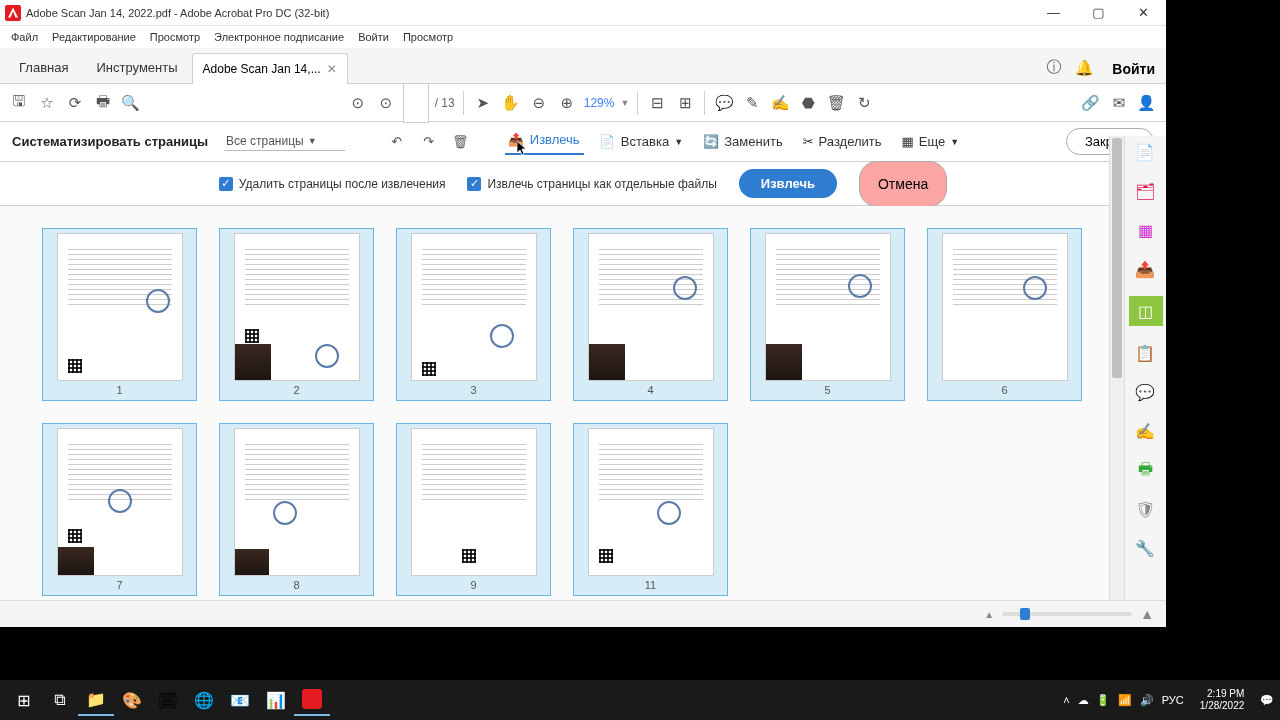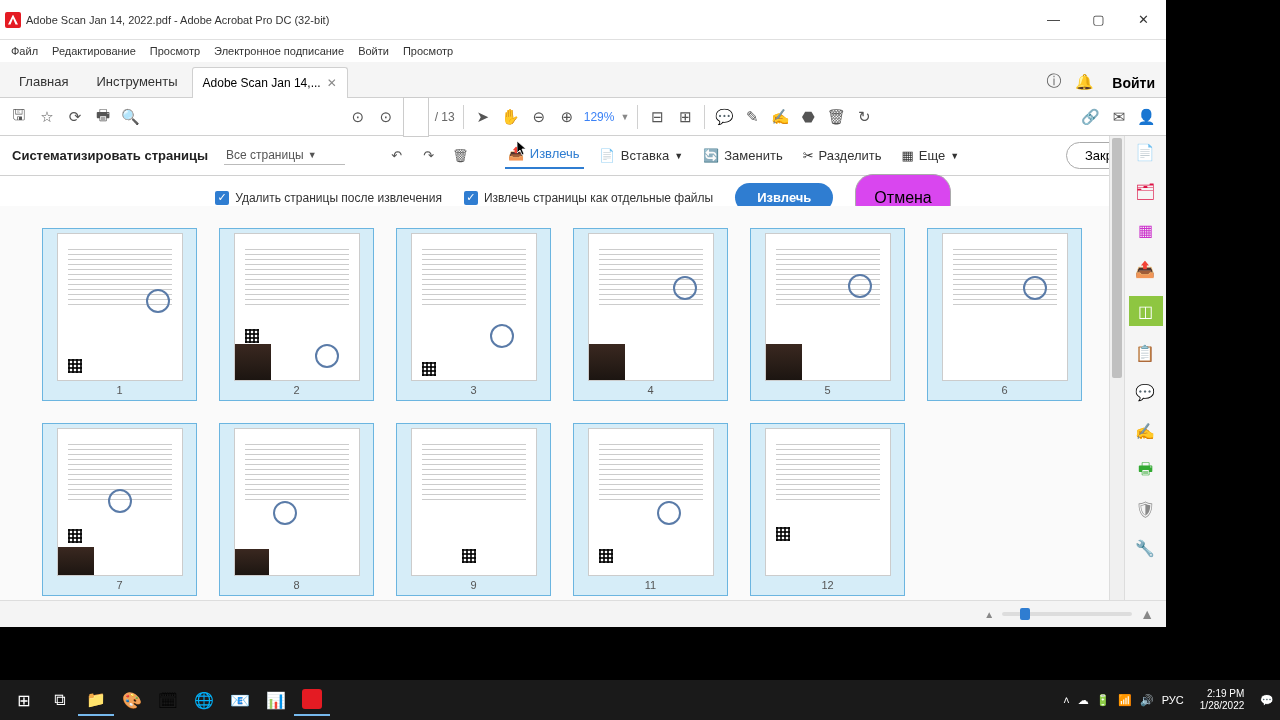--- a/index.html
+++ b/index.html
@@ -1,18 +1,18 @@
 <!DOCTYPE html>
 <html><head>
 <meta charset="utf-8">
 <style>
 * { margin:0; padding:0; box-sizing:border-box; font-family:"Segoe UI",Arial,sans-serif; }
 body { width:1280px; height:720px; background:#000; overflow:hidden; position:relative; }
 .app { width:1166px; height:627px; background:#fff; position:absolute; top:0; left:0; }
-.titlebar { height:40px; background:#fff; display:flex; align-items:center; border-bottom:1px solid #e0e0e0; font-size:11px; }
+.titlebar { height:26px; background:#fff; display:flex; align-items:center; border-bottom:1px solid #e0e0e0; font-size:11px; }
 .titlebar .app-icon { width:16px; height:16px; margin:0 5px; background:#e41b23; border-radius:2px; position:relative; }
 .titlebar .app-icon::after { content:""; position:absolute; top:3px; left:3px; right:3px; bottom:3px; background:#fff; clip-path:polygon(50% 0,100% 100%,75% 100%,50% 40%,25% 100%,0 100%); }
 .titlebar .title { flex:1; color:#333; }
 .titlebar .win-btns { display:flex; }
 .titlebar .win-btn { width:45px; height:26px; display:flex; align-items:center; justify-content:center; font-size:13px; color:#333; }
 .menubar { height:22px; display:flex; align-items:center; gap:2px; padding:0 5px; font-size:11px; color:#333; }
 .menubar span { padding:2px 6px; }
 .tabbar { height:36px; display:flex; align-items:flex-end; background:#f5f5f5; padding:0 5px; border-bottom:1px solid #d0d0d0;justify-content:center; }
 .tabbar .main-tab { padding:8px 14px; font-size:13px; color:#333; }
 .tabbar .doc-tab { background:#fff; border:1px solid #d0d0d0; border-bottom:none; padding:8px 10px; font-size:12px; display:flex; align-items:center; gap:6px; border-radius:3px 3px 0 0; position:relative; top:1px; }
@@ -31,21 +31,21 @@
 .actionbar .title { font-weight:600; flex:0 0 200px; color:#222; }
 .actionbar .dd { display:flex; align-items:center; gap:4px; color:#555; font-size:12px; border-bottom:1px solid #bbb; padding:2px 28px 2px 2px; margin-right:30px; }
 .actionbar .ab-icon { width:20px; height:20px; display:flex; align-items:center; justify-content:center; color:#555; }
 .action-btn { display:flex; align-items:center; gap:5px; font-size:13px; color:#333; padding:4px 4px; }
 .action-btn.active { color:#2f7dd1; border-bottom:2px solid #2f7dd1; padding-bottom:6px; }
 .close-btn { border:1px solid #aaa; border-radius:16px; padding:5px 18px; font-size:13px; margin-left:auto; }
 .optbar { height:44px; display:flex; align-items:center; justify-content:center; gap:22px; border-bottom:1px solid #d0d0d0; font-size:12px; color:#333; }
 .chk { display:flex; align-items:center; gap:6px; }
 .chk .box { width:14px; height:14px; background:#2f7dd1; color:#fff; font-size:11px; display:flex; align-items:center; justify-content:center; border-radius:2px; }
 .btn-primary { background:#2f7dd1; color:#fff; border:none; border-radius:18px; padding:7px 22px; font-size:13px; font-weight:600; }
-.btn-secondary { background:#d946ef; border:1px solid #aaa; border-radius:18px; padding:14px 18px; font-size:16px; }
+.btn-secondary { background:#fca5a5; border:1px solid #aaa; border-radius:18px; padding:14px 18px; font-size:14px; }
 .content { position:absolute; top:206px; left:0; right:42px; bottom:27px; overflow:hidden; background:#fafafa; }
 .grid { display:grid; grid-template-columns:repeat(6,155px); gap:22px; padding:22px 42px; justify-content:center; }
 .thumb { border:1px solid #6bb5e0; background:#d6edf8; padding:4px; display:flex; flex-direction:column; align-items:center; }
 .thumb .page { width:126px; height:148px; background:#fff; border:1px solid #ccc; position:relative; overflow:hidden; }
 .thumb .num { font-size:11px; color:#555; margin-top:3px; }
 .doc-lines { position:absolute; left:10px; right:10px; top:15px; }
 .doc-lines div { height:1px; background:#ccc; margin-bottom:4px; }
 .stamp { width:24px; height:24px; border:2px solid #5a7ba8; border-radius:50%; position:absolute; }
 .qr { width:14px; height:14px; background:repeating-linear-gradient(0deg,#333 0 2px,#fff 2px 4px),repeating-linear-gradient(90deg,#333 0 2px,transparent 2px 4px); background-blend-mode:multiply; position:absolute; }
 .photo { position:absolute; background:linear-gradient(#3a2820,#1a1410); }
@@ -395,40 +395,20 @@
               <div></div>
               <div></div>
               <div></div>
               <div></div>
             </div>
             <div class="stamp" style="left:68px;top:72px"></div>
             <div class="qr" style="left:10px;top:120px"></div>
           </div>
           <div class="num">11</div>
         </div>
-        <div class="thumb">
-          <div class="page">
-            <div class="doc-lines">
-              <div></div>
-              <div></div>
-              <div></div>
-              <div></div>
-              <div></div>
-              <div></div>
-              <div></div>
-              <div></div>
-              <div></div>
-              <div></div>
-              <div></div>
-              <div></div>
-            </div>
-            <div class="qr" style="left:10px;top:98px"></div>
-          </div>
-          <div class="num">12</div>
-        </div>
       </div>
   </div>
 
   <div class="scrollbar">
       <div class="handle"></div>
     </div>
 
   <div class="sidebar">
     <div class="sb-icon" style="color:#d14;">📄</div>
     <div class="sb-icon" style="color:#d14;">🗂</div>

